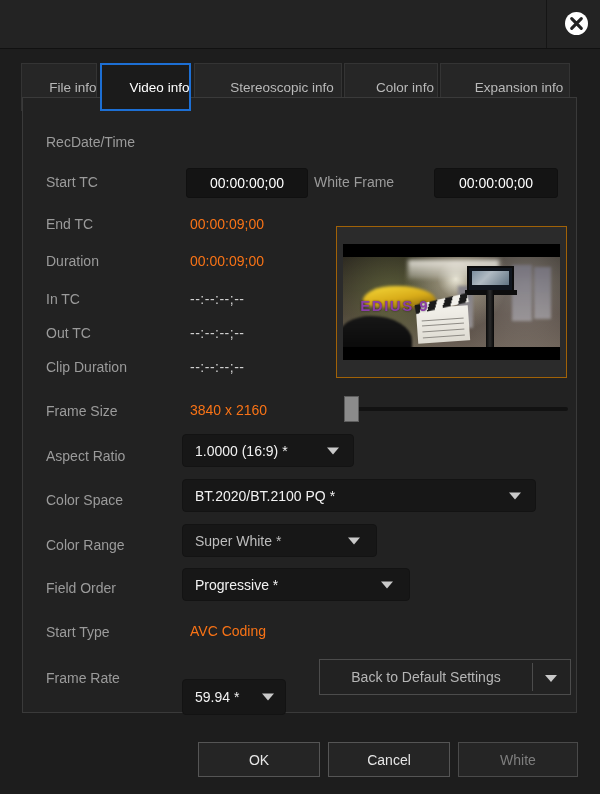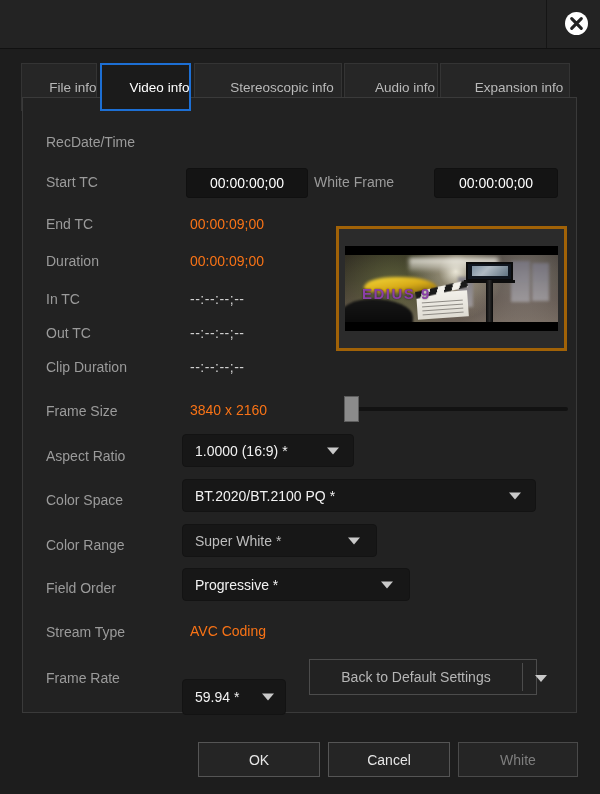--- a/index.html
+++ b/index.html
@@ -113,23 +113,23 @@
     display: flex;
     align-items: center;
     justify-content: center;
     cursor: text;
   }
 
   
   #thumb-frame {
     position: absolute;
     left: 336px; top: 226px;
-    width: 231px; height: 125px;
+    width: 231px; height: 152px;
     background: #2b2b2b;
-    border: 3px solid #a16207;
+    border: 1px solid #a16207;
     box-sizing: border-box;
     padding: 17px 6px;
   }
   #thumb-img {
     position: relative;
     width: 100%; height: 100%;
     background: #000;
     overflow: hidden;
   }
   .tb-sky {
@@ -276,22 +276,22 @@
     transform: translateY(-50%);
     width: 0; height: 0;
     border-left: 6px solid transparent;
     border-right: 6px solid transparent;
     border-top: 7px solid #c9c9c9;
   }
 
   
   #default-settings-button {
     position: absolute;
-    left: 309px; top: 659px;
-    width: 228px; height: 36px;
+    left: 319px; top: 659px;
+    width: 252px; height: 36px;
     border: 1px solid #4c4c4c;
     background: #222222;
     box-sizing: border-box;
     cursor: pointer;
   }
   #default-settings-label {
     position: absolute;
     left: 0; top: 0;
     width: 212px; height: 100%;
     display: flex;
@@ -354,21 +354,21 @@
   <div class="tab" style="left:21px; width:76px;">
     <span>File info</span>
   </div>
   <div class="tab" style="left:194px; width:148px;">
     <span>Stereoscopic info</span>
   </div>
   <div class="tab active" style="left:100px; width:91px;">
     <span>Video info</span>
   </div>
   <div class="tab" style="left:344px; width:94px;">
-    <span>Audio info</span>
+    <span>Color info</span>
   </div>
   <div class="tab" style="left:440px; width:130px;">
     <span>Expansion info</span>
   </div>
 </div>
 
 <div id="panel"></div>
 
 <div class="row-label" style="left:46px; top:134px;">RecDate/Time</div>
 
@@ -440,21 +440,21 @@
   <span class="combo-text">Super White *</span>
   <span class="arrow" style="right:16px;"></span>
 </div>
 
 <div class="row-label" style="left:46px; top:580px;">Field Order</div>
 <div class="combo" style="left:182px; top:568px; width:228px; height:33px;">
   <span class="combo-text">Progressive *</span>
   <span class="arrow" style="right:16px;"></span>
 </div>
 
-<div class="row-label" style="left:46px; top:624px;">Stream Type</div>
+<div class="row-label" style="left:46px; top:624px;">Start Type</div>
 <div class="row-value" style="left:190px; top:623px;">AVC Coding</div>
 
 <div class="row-label" style="left:46px; top:670px;">Frame Rate</div>
 <div class="combo" style="left:182px; top:659px; width:104px; height:36px;margin-top:20px;">
   <span class="combo-text">59.94 *</span>
   <span class="arrow" style="right:11px;"></span>
 </div>
 
 <div id="default-settings-button">
   <div id="default-settings-label">Back to Default Settings</div>

